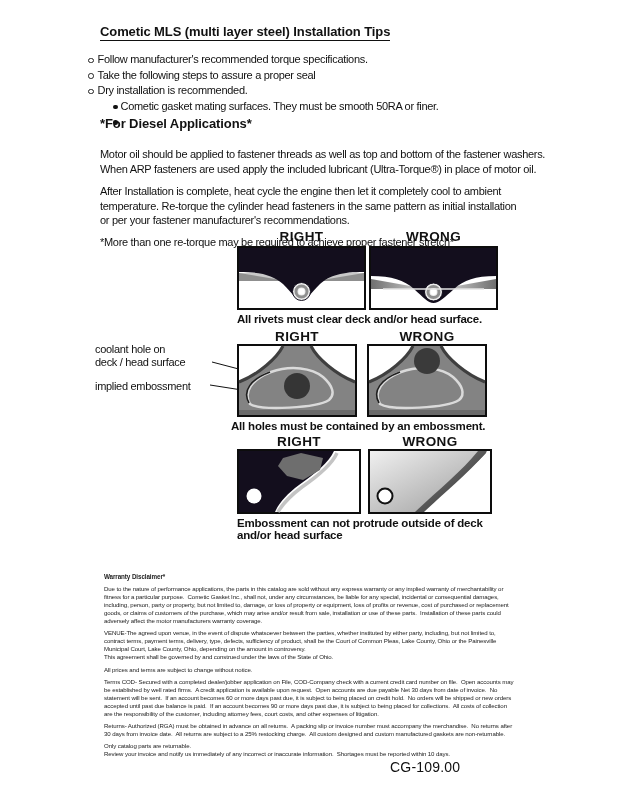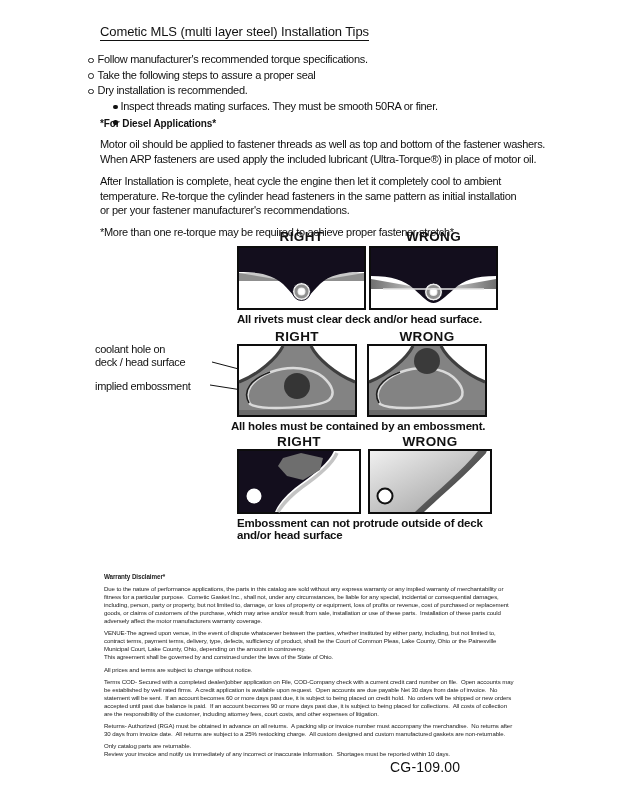--- a/index.html
+++ b/index.html
@@ -2,30 +2,30 @@
 <html><head>
 <meta charset="utf-8">
 <style>
   html,body { margin:0; padding:0; background:#ffffff; }
   .page {
     position:relative; width:618px; height:800px; background:#ffffff;
     font-family:"Liberation Sans", sans-serif; color:#111; overflow:hidden;
   }
   .title {
     position:absolute; left:100px; top:24px;
-    font-size:13px; font-weight:normal; letter-spacing:-0.1px;
+    font-size:13px; font-weight:bold; letter-spacing:-0.1px;
     border-bottom:1.6px solid #111; padding-bottom:1px; white-space:nowrap;
   }
   .bullets { position:absolute; left:88px; top:53px; font-size:11px; letter-spacing:-0.3px; }
   .b-row { display:flex; align-items:flex-start; height:15.7px; white-space:nowrap; }
   .b-row.sub { margin-left:25px; }
   .marker-open { width:3.5px; height:3.5px; border:1px solid #222; border-radius:50%; margin:4.5px 4px 0 0; flex:none; }
   .marker-fill { width:4.5px; height:4.5px; background:#111; border-radius:50%; margin:4.5px 3px 0 0; flex:none; }
   .diesel { position:absolute; left:100px; top:117px; width:470px; font-size:11px; letter-spacing:-0.3px; line-height:14.4px; }
-  .diesel h2 { font-size:10px; font-weight:bold; margin:0 0 6px 0; letter-spacing:-0.1px; }
+  .diesel h2 { font-size:13px; font-weight:bold; margin:0 0 16px 0; letter-spacing:-0.1px; }
   .diesel p { margin:0 0 8px 0; white-space:pre-line; }
   .diag-label { position:absolute; font-weight:bold; font-size:13.5px; text-align:center; letter-spacing:0.4px; }
   .diag-box { position:absolute; line-height:0; }
   .diag-caption { position:absolute; font-weight:bold; font-size:11.5px; letter-spacing:-0.2px; white-space:pre-line; }
   .annotation { position:absolute; left:95px; width:117px; text-align:left; font-size:11px; line-height:12.5px; letter-spacing:-0.3px; white-space:pre-line; }
   .pointer-svg { position:absolute; left:210px; top:355px; }
   .disclaimer { position:absolute; left:104px; top:573px; width:440px; font-size:6.1px; line-height:7.9px; letter-spacing:-0.1px; color:#1c1c1c; }
   .disclaimer h3 { font-size:6.3px; font-weight:bold; margin:0 0 4.5px 0; }
   .disclaimer p { margin:0 0 4.5px 0; white-space:pre; }
   .page-number { position:absolute; left:390px; top:759px; font-size:14px; letter-spacing:0.2px; }
@@ -45,21 +45,21 @@
     <div class="b-row">
       <span class="marker-open"></span>
       <span>Take the following steps to assure a proper seal</span>
     </div>
     <div class="b-row">
       <span class="marker-open"></span>
       <span>Dry installation is recommended.</span>
     </div>
     <div class="b-row sub">
       <span class="marker-fill"></span>
-      <span>Inspect threads mating surfaces.  They must be smooth 50RA or finer.</span>
+      <span>Cometic gasket mating surfaces.  They must be smooth 50RA or finer.</span>
     </div>
     <div class="b-row sub">
       <span class="marker-fill"></span>
     </div>
   </div>
 
   <div class="diesel">
     <h2>*For Diesel Applications*</h2>
     <p>Motor oil should be applied to fastener threads as well as top and bottom of the fastener washers.
 When ARP fasteners are used apply the included lubricant (Ultra-Torque®) in place of motor oil.</p>

